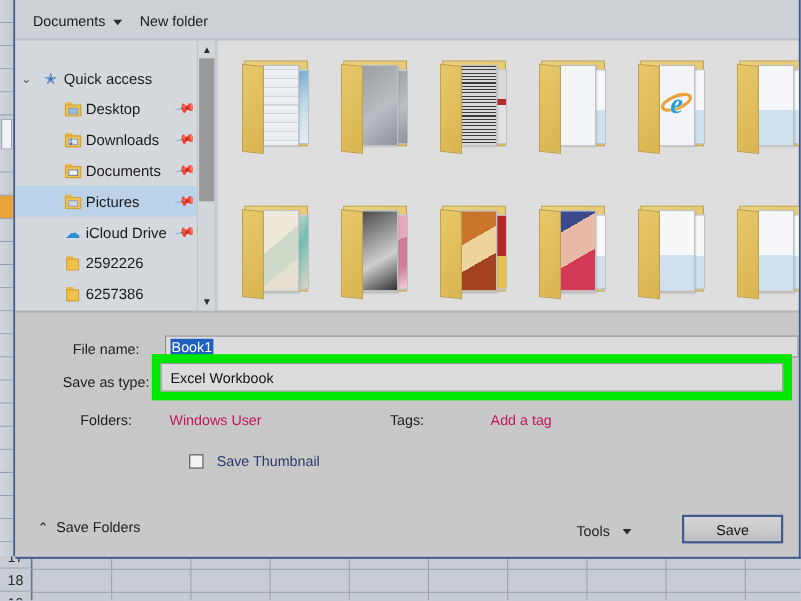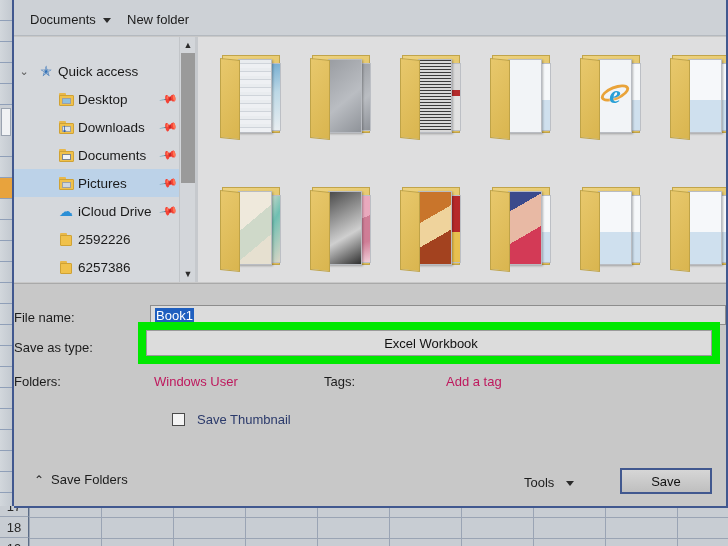--- a/index.html
+++ b/index.html
@@ -219,21 +219,21 @@
     box-sizing: border-box;
   }
 
   
   .form {
     position: absolute; left: 0; top: 283px; width: 712px; height: 175px;
     background: #c8c8c8;
     border-top: 1px solid #a9a9a9;
   }
   .form-label {
-    position: absolute; font-size: 13px; color: #1c1c1c; text-align: left;
+    position: absolute; font-size: 13px; color: #1c1c1c; text-align: center; margin-left: 16px;
   }
   .field {
     position: absolute; background: #dcdcdc;
     border: 1px solid #8d8d8d;
     font-size: 13px; color: #111;
     display: flex; align-items: center; padding: 0 4px;
   }
   .sel-text {
     background: #1f5fbf; color: #ffffff;
     padding: 0 1px;
@@ -648,18 +648,18 @@
         <span>Tools</span>
         <span class="caret-down"></span>
       </div>
       <div class="save-btn">
         <span>Save</span>
       </div>
     </div>
   </div>
 
   <div class="highlight-box">
-    <div class="field" style="left:8px;top:8px;width:566px;height:26px;background:#dcdcdc;border:1px solid #9a9a9a;justify-content:center;">
+    <div class="field" style="left:8px;top:8px;width:566px;height:26px;background:#dcdcdc;border:1px solid #9a9a9a;">
       <span style="padding-left:4px">Excel Workbook</span>
     </div>
   </div>
 
 </div>
 
 </body></html>

